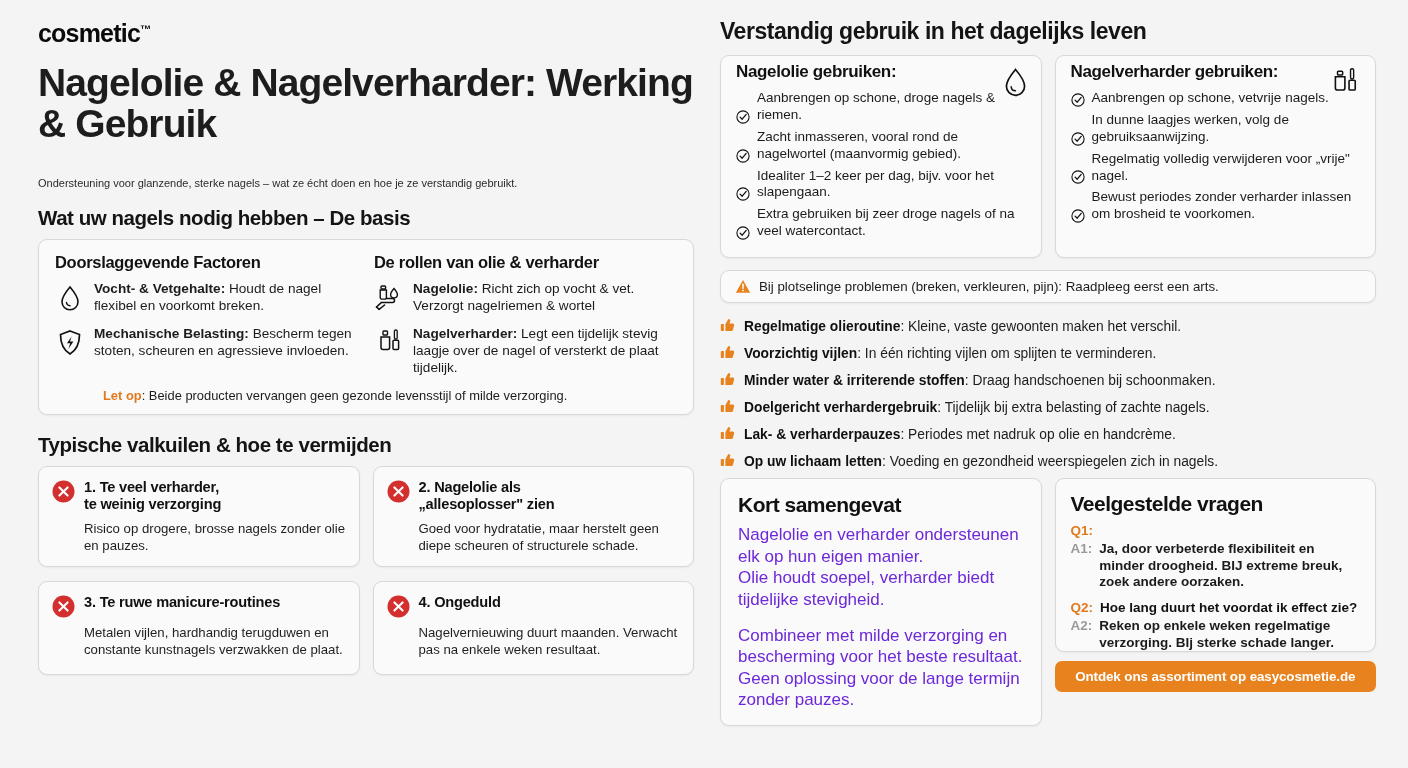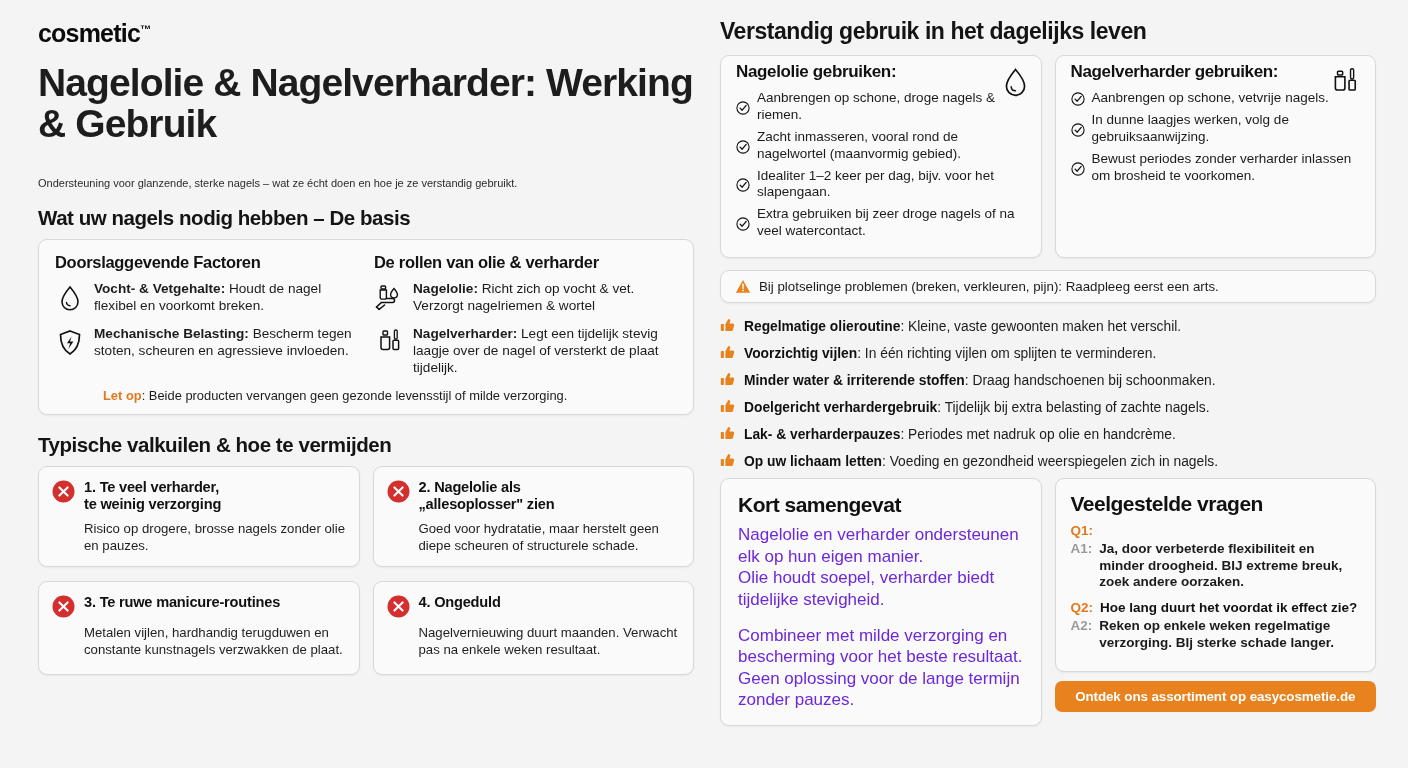--- a/index.html
+++ b/index.html
@@ -111,21 +111,21 @@
   .use-card { padding: 6px 15px 12px 15px; position: relative; }
   .use-card h3 {
     font-size: 17px; font-weight: 800; letter-spacing: -0.35px;
     margin-bottom: 8px; color: #111; padding-right: 44px;
   }
   .use-card .corner-icon {
     position: absolute; top: 11px; right: 13px;
   }
   ul.checks { list-style: none; }
   ul.checks li {
-    display: flex; gap: 7px; align-items: center;
+    display: flex; gap: 7px; align-items: flex-end;
     font-size: 13.5px; line-height: 1.25; color: #1b1b1b;
     margin-bottom: 5px;
   }
   ul.checks li .ck { flex: none; margin-top: 2px; }
 
   .warn-bar {
     margin-top: 12px;
     padding: 8px 14px;
     display: flex; align-items: center; gap: 8px;
     font-size: 13.3px; color: #1c1c1c;
@@ -145,21 +145,21 @@
   .summary-card h3 {
     font-size: 21px; font-weight: 800; letter-spacing: -0.5px;
     margin-bottom: 7px; color: #111;
   }
   .summary-card p {
     font-size: 17px; line-height: 1.27; color: #6d28d9;
   }
   .summary-card p + p { margin-top: 14px; }
 
   .faq-wrap { display: flex; flex-direction: column; }
-  .faq-card { padding: 13px 15px 20px 15px; }
+  .faq-card { padding: 13px 15px 0 15px; }
   .faq-card h3 {
     font-size: 21px; font-weight: 800; letter-spacing: -0.5px;
     margin-bottom: 7px; color: #111;
   }
   .qa { display: flex; gap: 7px; font-size: 13.5px; line-height: 1.24; }
   .qa.q { margin-bottom: 1px; }
   .qa.a { margin-bottom: 9px; }
   .qa .tag { flex: none; font-weight: 700; }
   .qa.q .tag { color: #e07a1f; }
   .qa.a .tag { color: #9a9a9a; }
@@ -401,20 +401,29 @@
               </span>
               <span>In dunne laagjes werken, volg de gebruiksaanwijzing.</span>
             </li>
           <li>
               <span class="ck">
                 <svg class="icn" width="14" height="14" viewBox="0 0 14 14">
                   <circle cx="7" cy="7" r="6.1" fill="none" stroke="#111" stroke-width="1.1"></circle>
                   <path d="M4.1 7.1 L6.2 9.2 L10.2 4.4" fill="none" stroke="#111" stroke-width="1.3" stroke-linecap="round" stroke-linejoin="round"></path>
                 </svg>
               </span>
+              <span>Regelmatig volledig verwijderen voor „vrije" nagel.</span>
+            </li>
+          <li>
+              <span class="ck">
+                <svg class="icn" width="14" height="14" viewBox="0 0 14 14">
+                  <circle cx="7" cy="7" r="6.1" fill="none" stroke="#111" stroke-width="1.1"></circle>
+                  <path d="M4.1 7.1 L6.2 9.2 L10.2 4.4" fill="none" stroke="#111" stroke-width="1.3" stroke-linecap="round" stroke-linejoin="round"></path>
+                </svg>
+              </span>
               <span>Bewust periodes zonder verharder inlassen om brosheid te voorkomen.</span>
             </li>
         </ul>
       </div>
     </div>
 
     <div class="card warn-bar">
       <span>
         <svg class="icn" width="16" height="15" viewBox="0 0 16 15">
             <path d="M8 1 L15.2 13.8 H0.8 Z" fill="#e8821e"></path>

